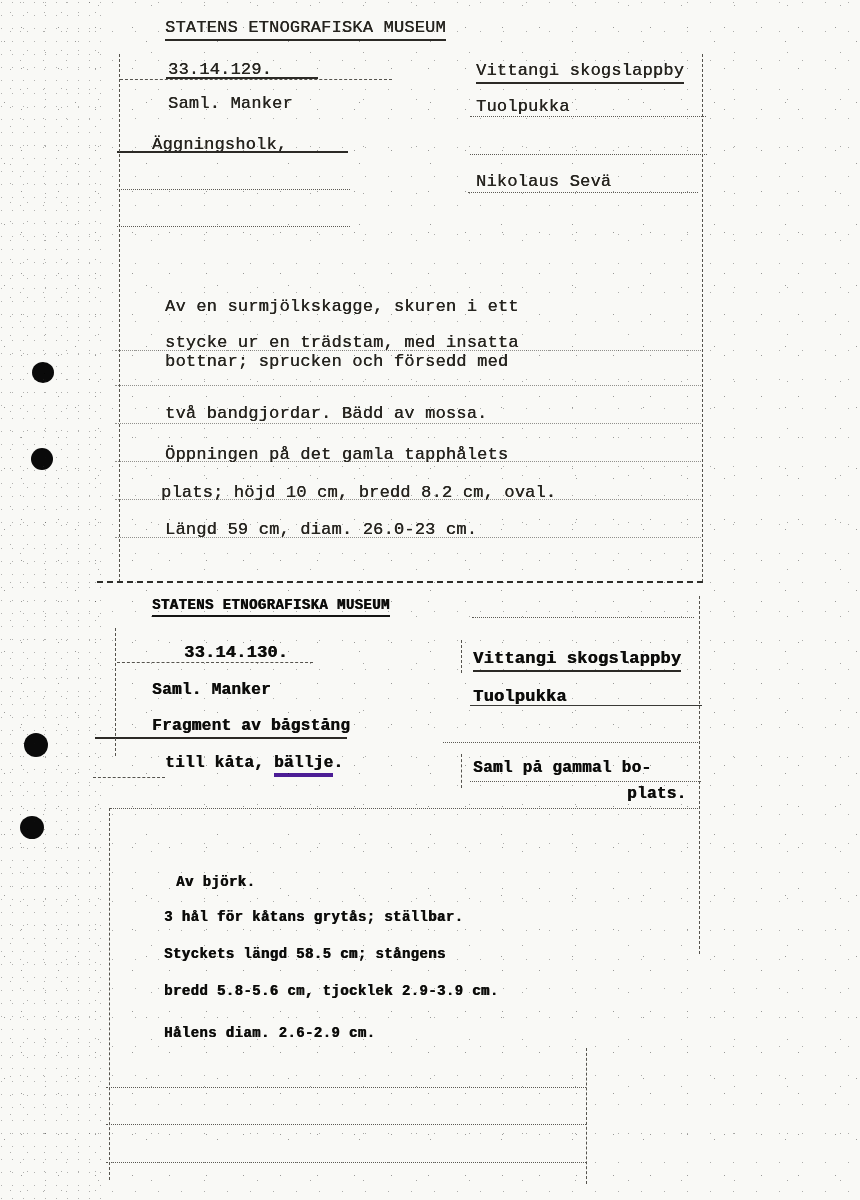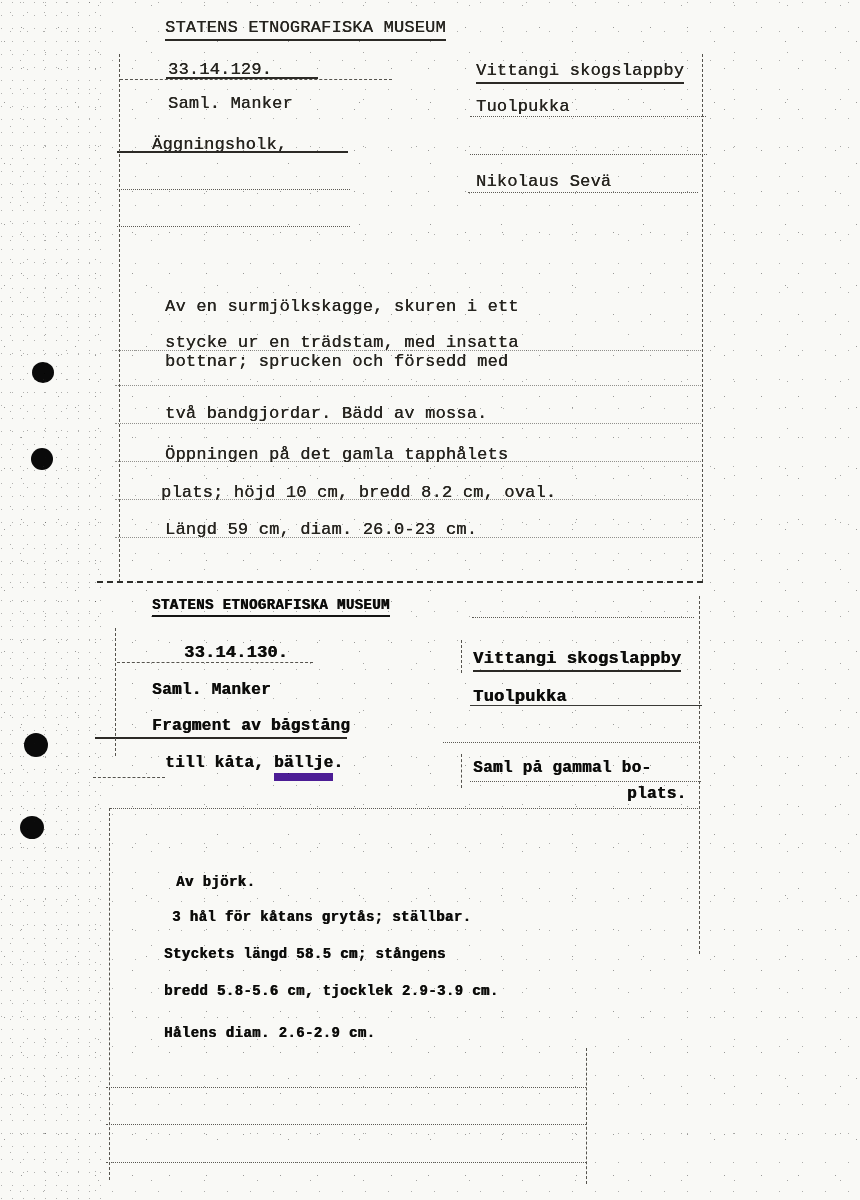--- a/index.html
+++ b/index.html
@@ -36,21 +36,21 @@
   .u2{border-bottom:2px solid #2c2a26;padding-bottom:2px;}
   .u25{border-bottom:2.5px solid #151513;padding-bottom:2px;}
   .hline{position:absolute;height:0;border-top:1px dashed #55534d;}
   .dot{border-top-style:dotted;border-top-color:#5d5b55;}
   .faint{border-top-color:rgba(60,58,52,.55);}
   .solid2{border-top:2px solid #2c2a26;border-top-style:solid;}
   .solid1{border-top:1px solid #3a3a36;}
   .heavy{border-top:2px dashed #2e2e2a;}
   .vline{position:absolute;width:0;border-left:1px dashed #55534d;}
   .hole{position:absolute;background:#0a0a0a;border-radius:50%;}
-  .term-u{border-bottom:8px solid #4c1d95;padding-bottom:1px;}
+  .term-u{border-bottom:4px solid #4c1d95;padding-bottom:1px;}
 </style>
 </head>
 <body>
 
 <div id="page">
 
   <div>
     <span class="t c1 u2" style="left:165px;top:18px;">STATENS ETNOGRAFISKA MUSEUM</span>
 
     <span class="t c1" style="left:168px;top:60px;">33.14.129.</span>
@@ -112,21 +112,21 @@
     <div class="hline dot" style="left:470px;top:781px;width:231px;"></div>
     <div class="vline" style="left:461px;top:640px;height:33px;"></div>
     <div class="vline" style="left:461px;top:754px;height:34px;"></div>
     <div class="vline" style="left:115px;top:628px;height:128px;"></div>
 
     <div class="hline dot" style="left:110px;top:808px;width:590px;"></div>
     <div class="vline" style="left:109px;top:808px;height:372px;"></div>
     <div class="vline" style="left:699px;top:596px;height:358px;"></div>
 
     <span class="t c2 f14" style="left:176px;top:874px;">Av björk.</span>
-    <span class="t c2 f14" style="left:164px;top:909px;margin-left:8px;">3 hål för kåtans grytås; ställbar.</span>
+    <span class="t c2 f14" style="left:164px;top:909px;">3 hål för kåtans grytås; ställbar.</span>
     <span class="t c2 f14" style="left:164px;top:946px;">Styckets längd 58.5 cm; stångens</span>
     <span class="t c2 f14" style="left:164px;top:983px;">bredd 5.8-5.6 cm, tjocklek 2.9-3.9 cm.</span>
     <span class="t c2 f14" style="left:164px;top:1025px;">Hålens diam. 2.6-2.9 cm.</span>
 
     <div class="hline dot" style="left:106px;top:1087px;width:480px;"></div>
     <div class="hline dot" style="left:106px;top:1124px;width:480px;"></div>
     <div class="hline dot" style="left:106px;top:1162px;width:480px;"></div>
     <div class="vline" style="left:586px;top:1048px;height:136px;"></div>
   </div>
 

